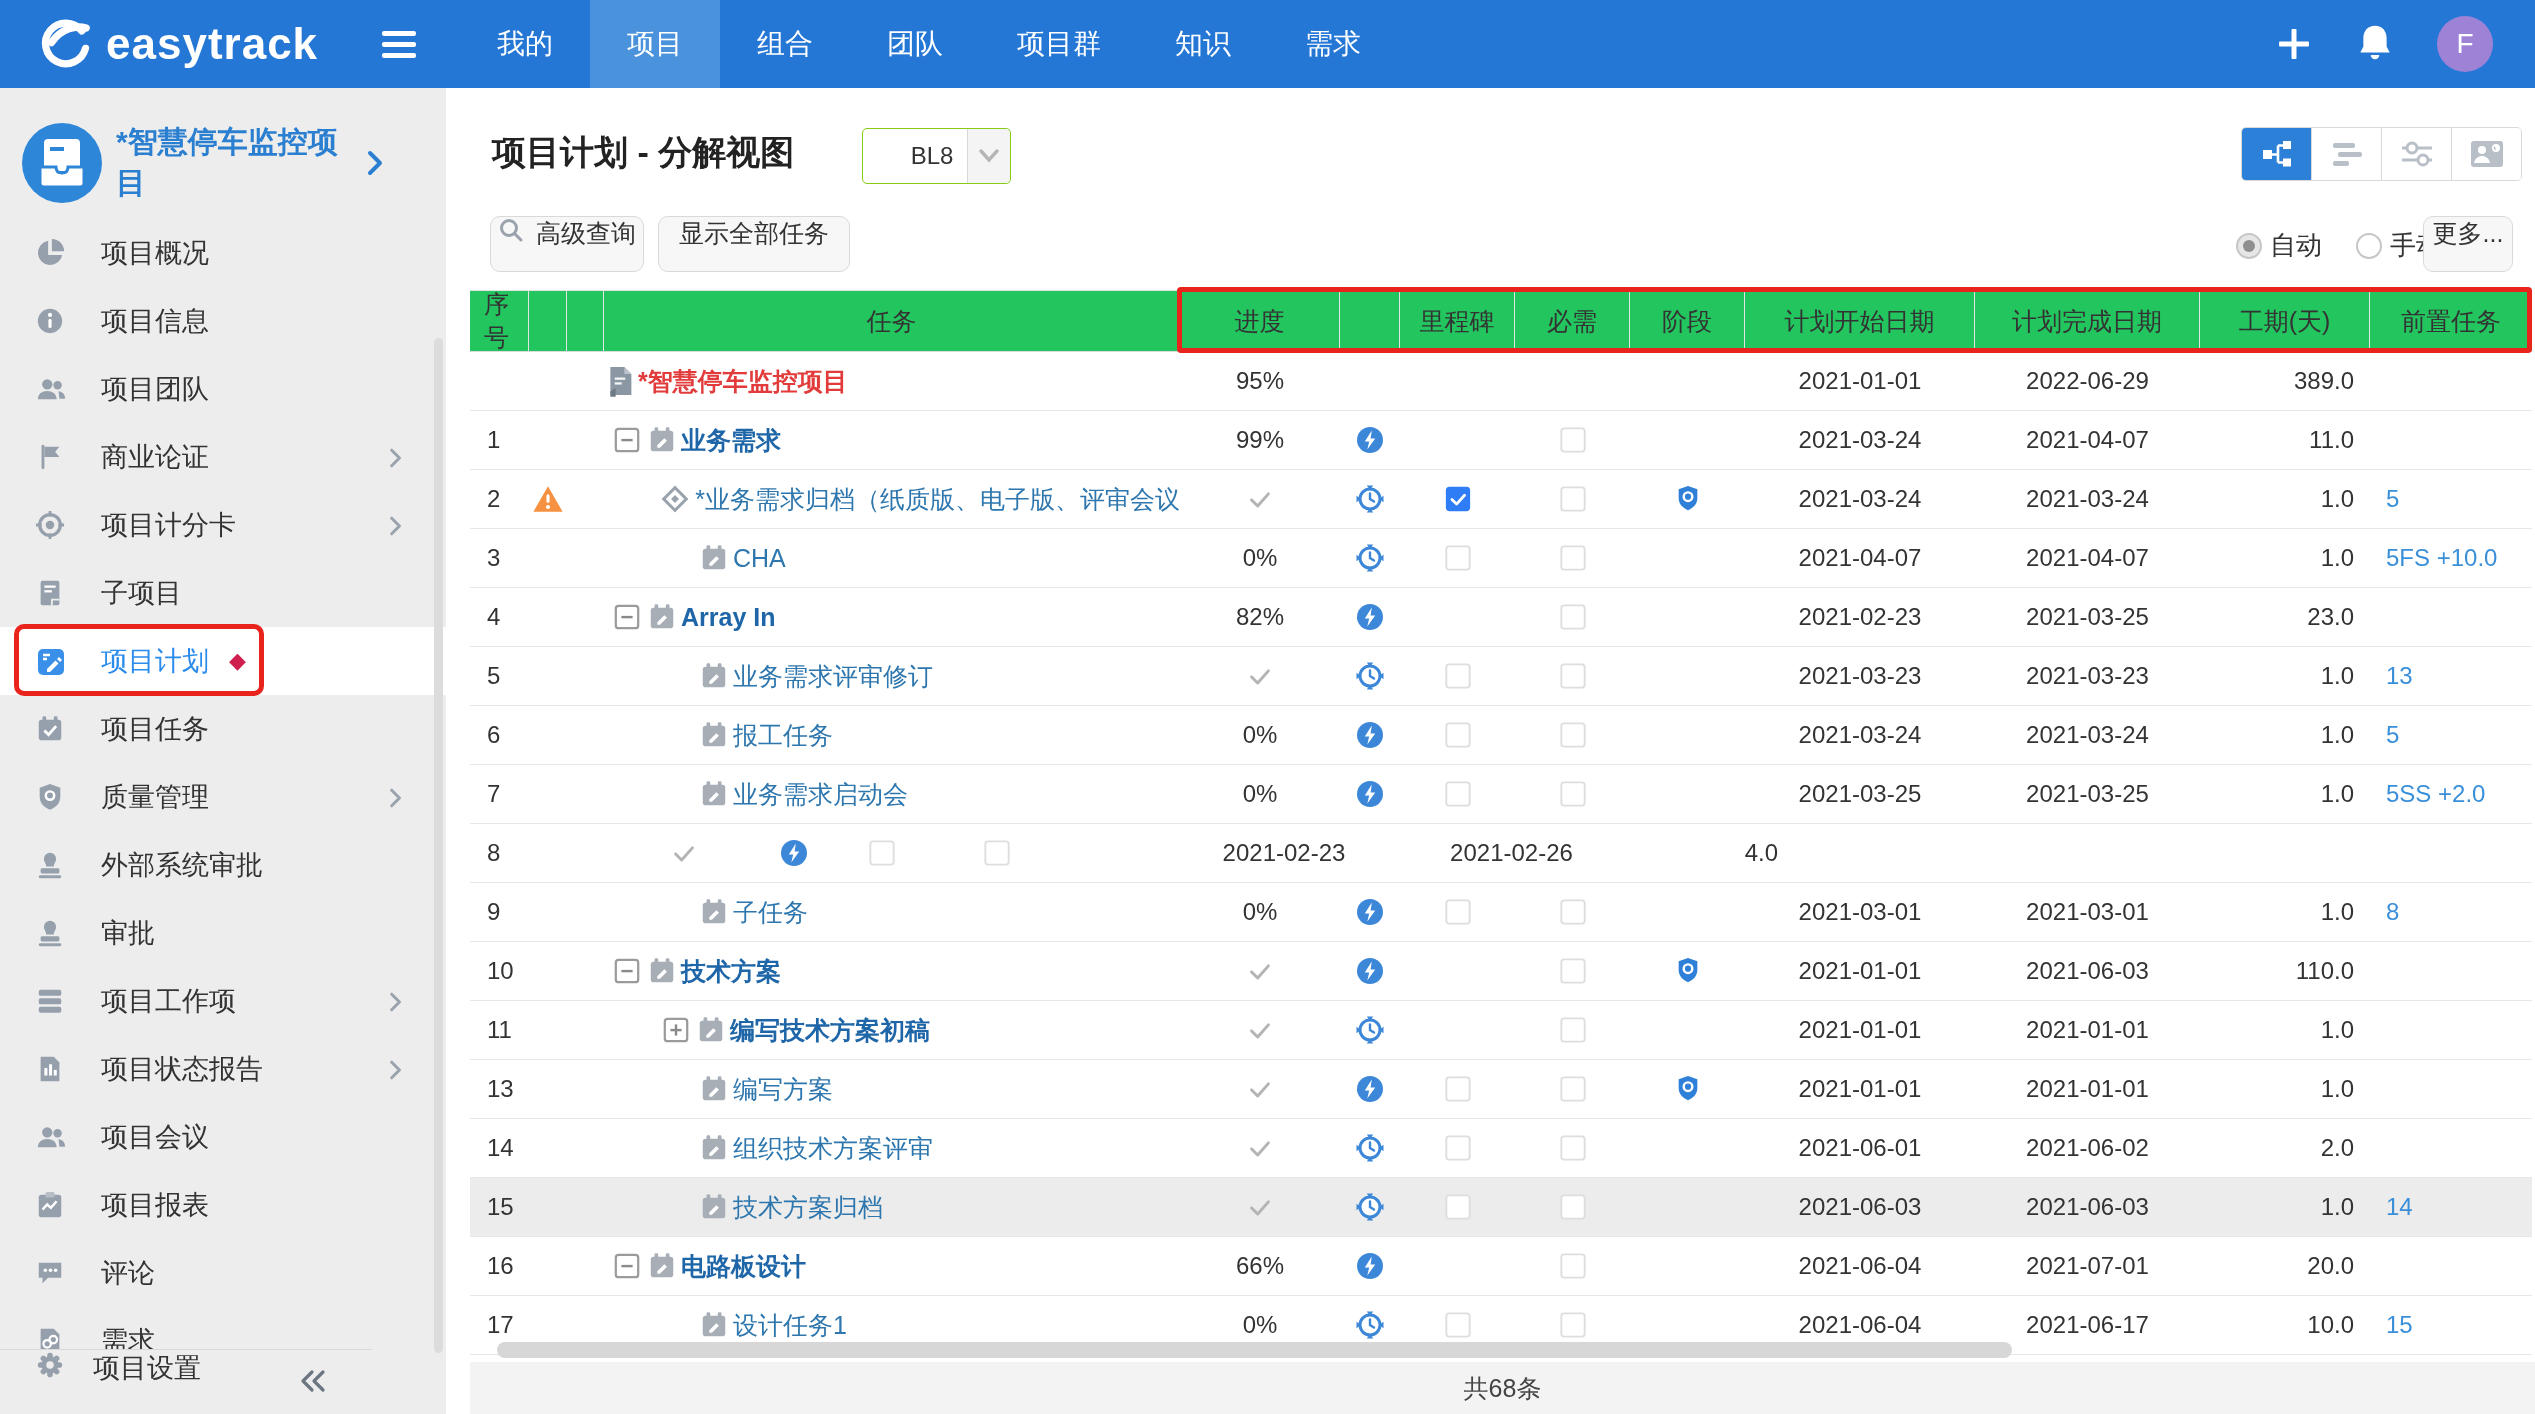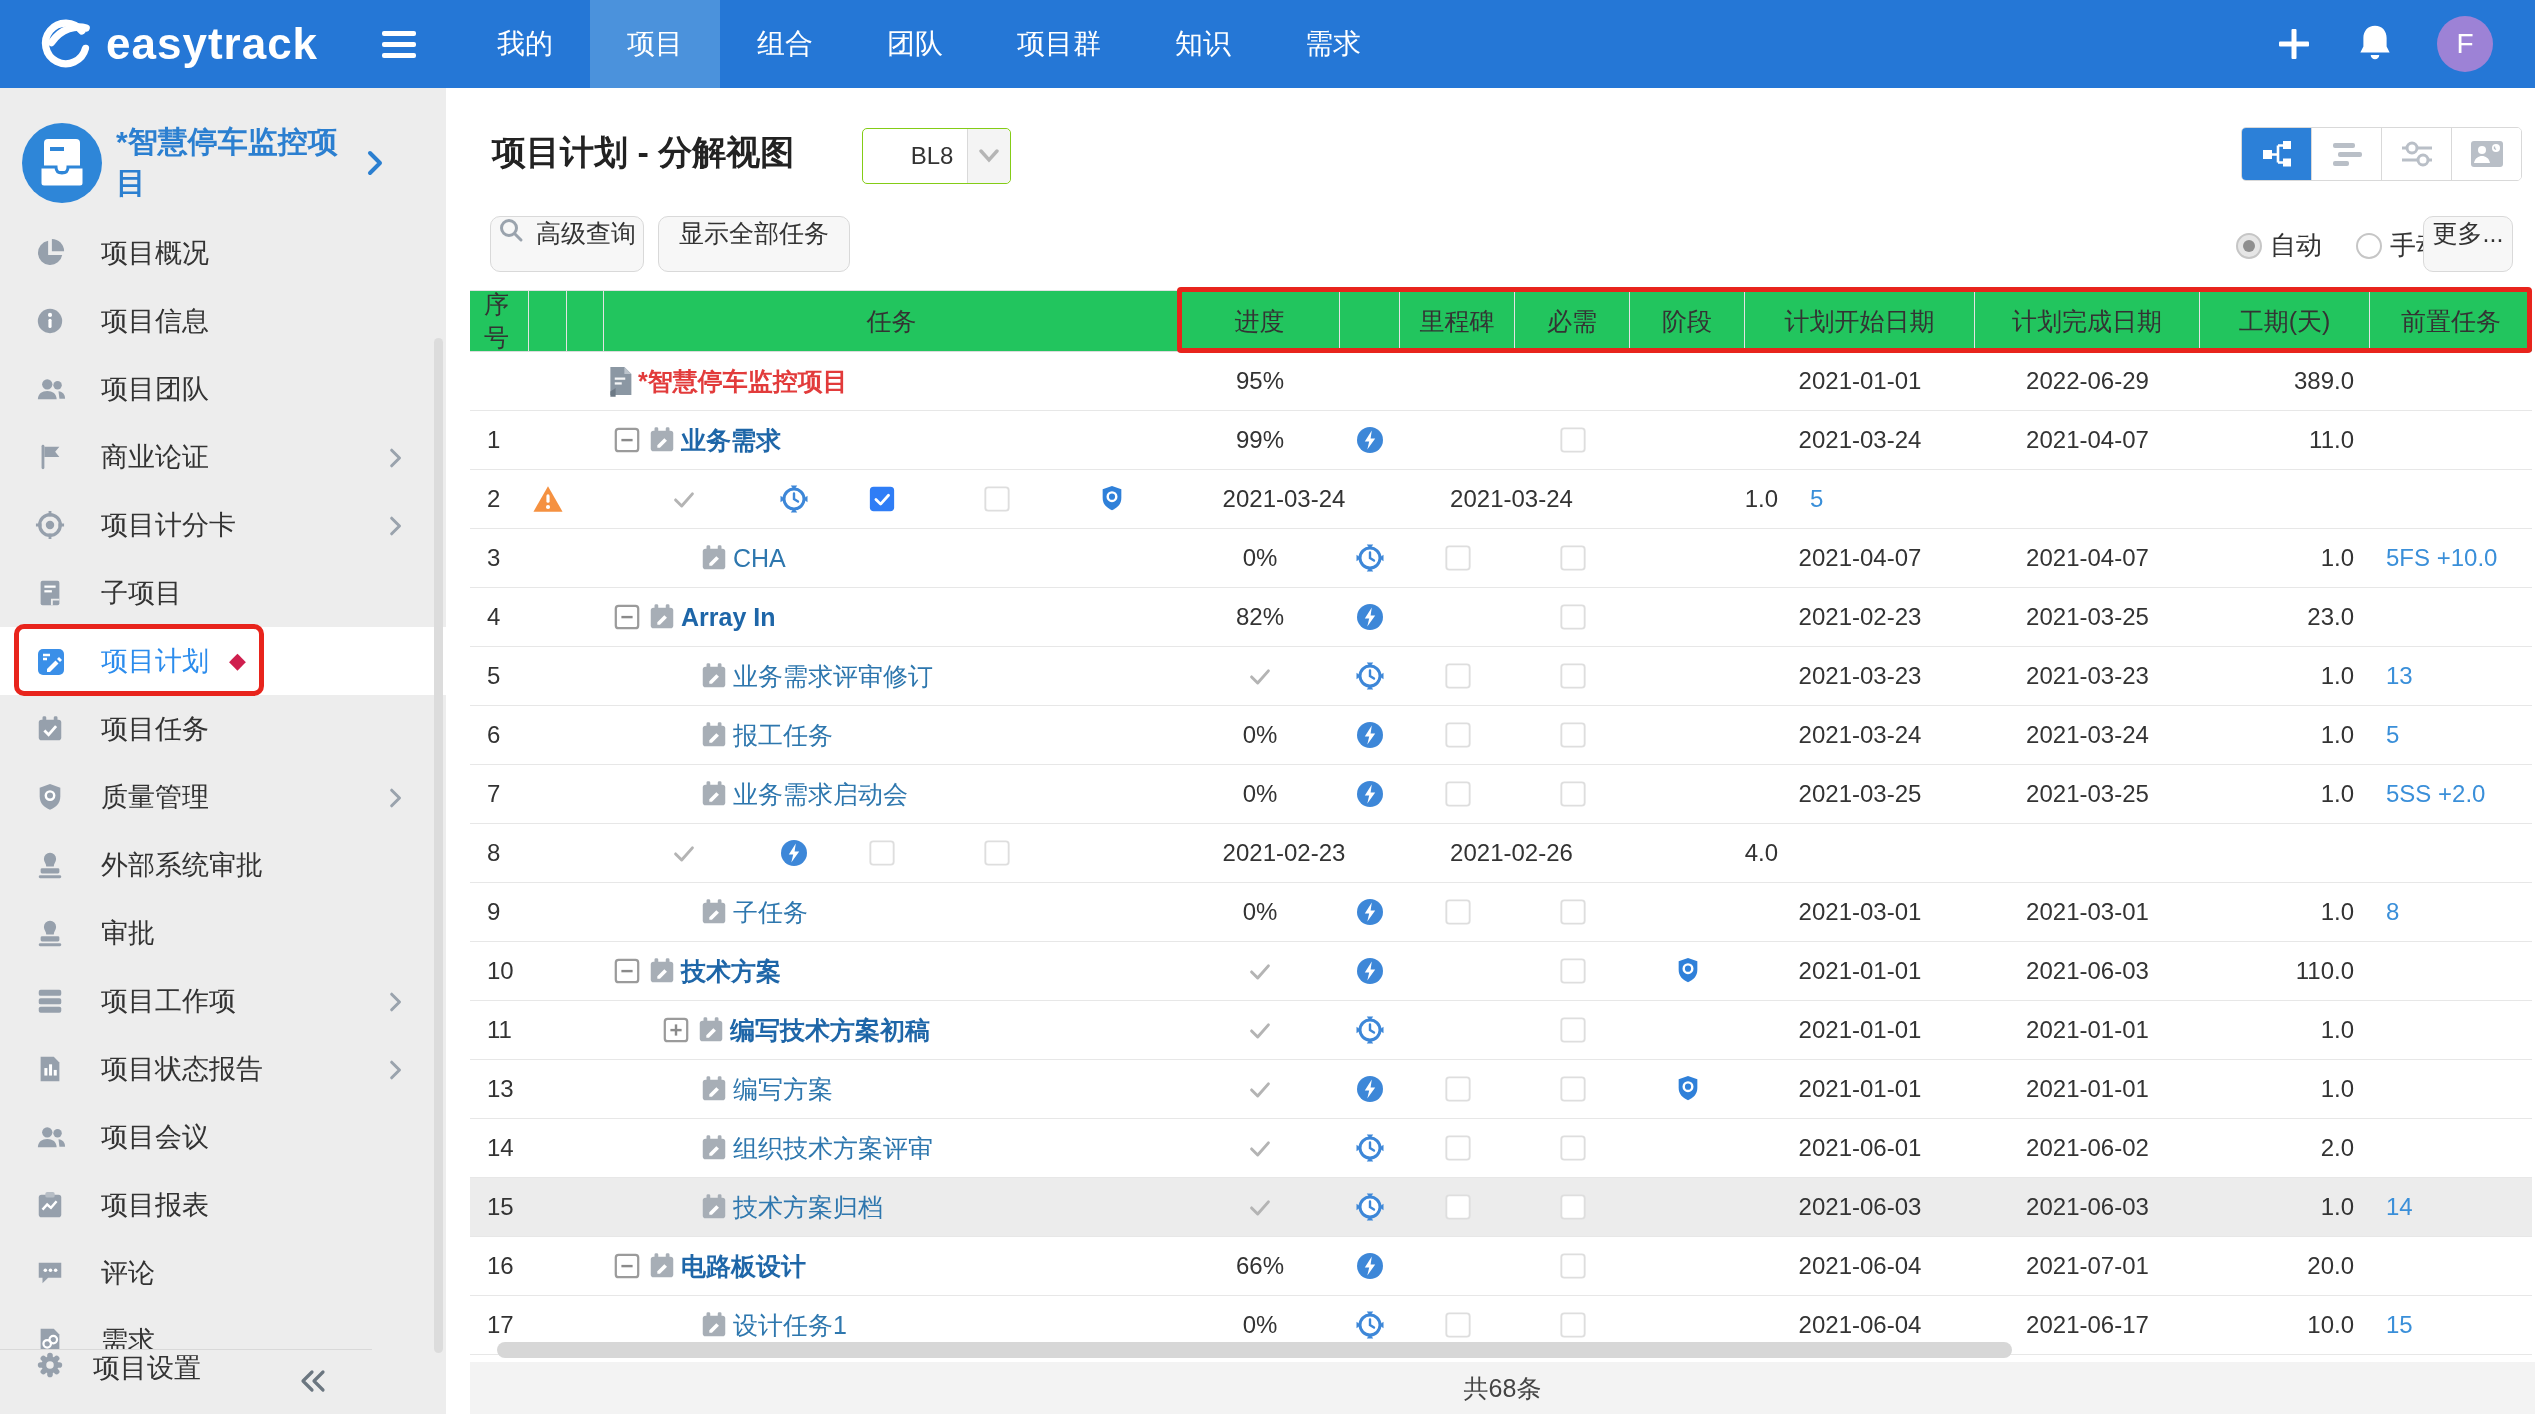--- a/index.html
+++ b/index.html
@@ -549,20 +549,30 @@
           <div class="cell c-warn">
             <span>
               <svg width="32" height="30" viewBox="0 0 34 32">
                 <path d="M17 2.5L32.5 29.5H1.5z" fill="#f59140"></path>
                 <rect x="15.3" y="11" width="3.4" height="9" rx="1.7" fill="#fff"></rect>
                 <circle cx="17" cy="24.5" r="2.2" fill="#fff"></circle>
               </svg>
             </span>
           </div>
           <div class="cell c-n2"></div>
+          <div class="cell c-task">
+            <span style="display:inline-block;width:95px;"></span>
+            <span>
+              <svg width="32" height="32" viewBox="0 0 32 32">
+                <rect x="8" y="8" width="16" height="16" transform="rotate(45 16 16)" fill="#fff" stroke="#9aa3ad" stroke-width="3"></rect>
+                <rect x="13.2" y="13.2" width="5.6" height="5.6" transform="rotate(45 16 16)" fill="#9aa3ad"></rect>
+              </svg>
+            </span>
+            <span class="task-name">*业务需求归档（纸质版、电子版、评审会议</span>
+          </div>
           <div class="cell c-prog">
             <span>
               <svg width="28" height="28" viewBox="0 0 30 30">
                 <path d="M6 16l6.5 6.5L24 9.5" stroke="#b4b4b4" stroke-width="3.2" fill="none" stroke-linecap="round" stroke-linejoin="round"></path>
               </svg>
             </span>
           </div>
           <div class="cell c-mode">
             <span>
               <svg width="30" height="30" viewBox="0 0 30 30">

